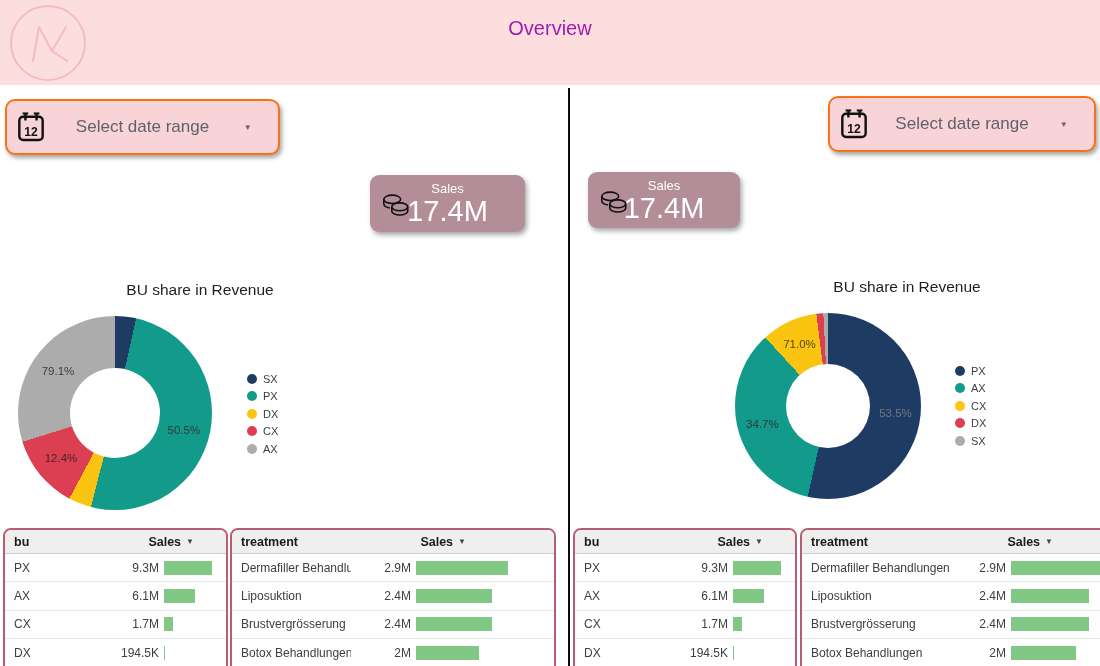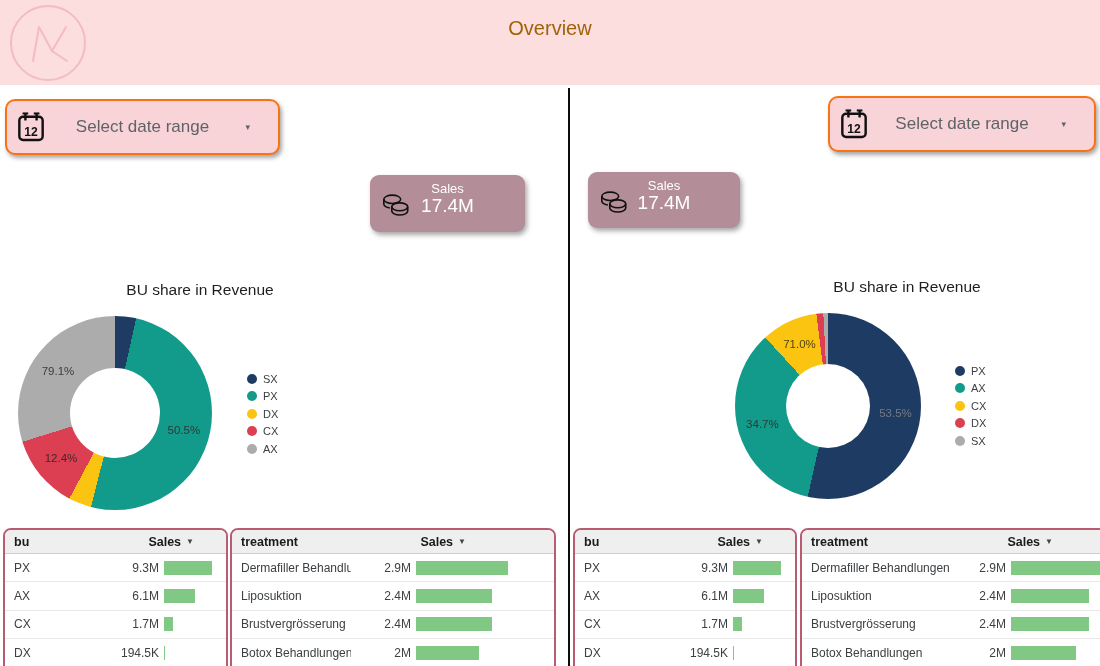--- a/index.html
+++ b/index.html
@@ -3,21 +3,21 @@
 <meta charset="utf-8">
 <style>
   html,body{margin:0;padding:0;}
   .page{position:relative;width:1100px;height:666px;overflow:hidden;background:#ffffff;
         font-family:"Liberation Sans",sans-serif;}
 
   
   .topbar{position:absolute;left:0;top:0;width:1100px;height:85px;background:#fcdede;}
   .logo{position:absolute;left:8px;top:3px;}
   .page-title{position:absolute;left:0;top:17px;width:100%;text-align:center;
-              font-size:20px;color:#a16207;}
+              font-size:20px;color:#a21caf;}
 
   
   .divider{position:absolute;left:568px;top:88px;width:2px;height:578px;background:#0c0c0c;}
 
   
   .datepicker{position:absolute;height:52px;background:#f8d3d8;border:2px solid #f97316;
               border-radius:10px;box-shadow:2px 3px 4px rgba(0,0,0,0.35);
               display:flex;align-items:center;}
   .dp-left{left:5px;top:99px;width:271px;}
   .dp-right{left:828px;top:96px;width:264px;}
@@ -25,21 +25,21 @@
   .dp-caret{position:absolute;right:28px;color:#5f6368;font-size:9px;}
   .cal-icon{margin-left:10px;z-index:1;}
 
   
   .scorecard{position:absolute;background:#b38e98;border-radius:9px;color:#fff;
              box-shadow:2px 3px 5px rgba(0,0,0,0.35);text-align:center;}
   .sc-left{left:370px;top:175px;width:155px;height:57px;}
   .sc-right{left:588px;top:172px;width:152px;height:56px;}
   .coins{position:absolute;left:11px;top:17px;}
   .sc-label{font-size:13px;margin-top:6px;}
-  .sc-value{font-size:19px;line-height:1.05;}
+  .sc-value{font-size:29px;line-height:1.05;}
 
   
   .chart-title{position:absolute;font-size:15.5px;color:#1f1f1f;}
   .ct-left{left:60px;top:281px;width:280px;text-align:center;}
   .ct-right{left:757px;top:278px;width:300px;text-align:center;}
   .donut{position:absolute;border-radius:50%;}
   .donut-left{left:18px;top:316px;width:194px;height:194px;}
   .donut-right{left:735px;top:313px;width:186px;height:186px;}
   .donut::after{content:"";position:absolute;background:#fff;border-radius:50%;z-index:1;}
   .donut-left::after{inset:52px;}

